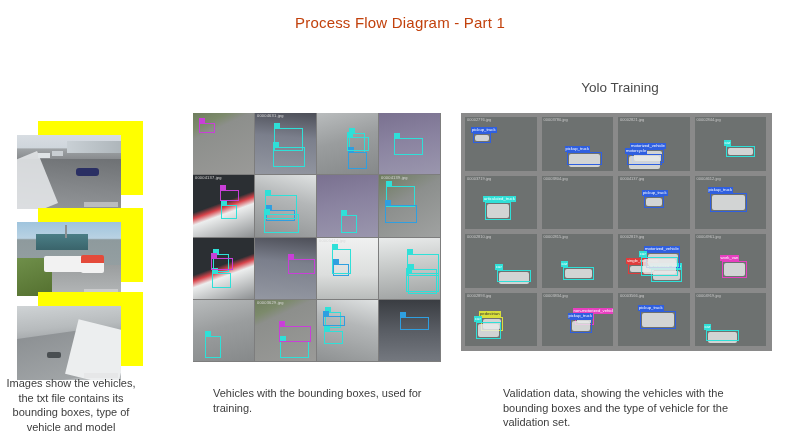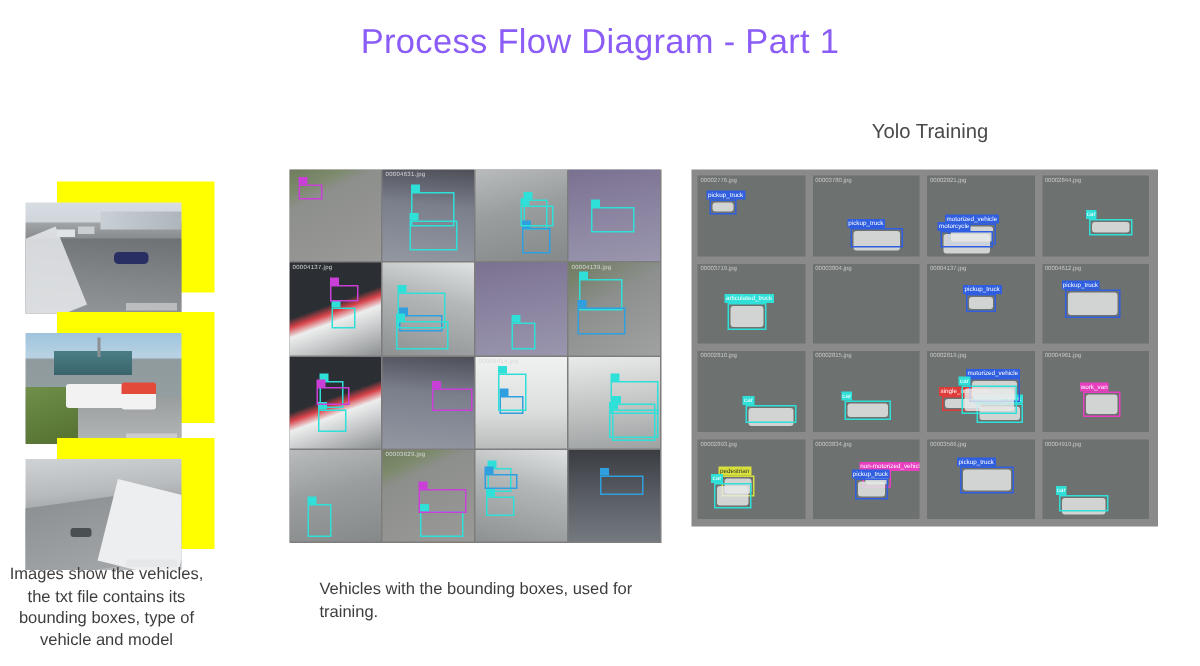--- a/index.html
+++ b/index.html
@@ -5,21 +5,21 @@
   html,body{margin:0;padding:0;}
   body{
     width:800px;height:444px;background:#ffffff;
     font-family:"Liberation Sans", sans-serif;
     color:#3b3b3b;overflow:hidden;position:relative;
   }
   .page{position:relative;width:800px;height:444px;}
 
   .title{
     position:absolute;left:0;top:14px;width:800px;text-align:center;
-    font-size:23px;color:#8b5cf6;letter-spacing:.2px;
+    font-size:15px;color:#c2410c;letter-spacing:.2px;
   }
 
   .col-head{position:absolute;font-size:13.5px;color:#4a4a4a;line-height:16px;}
   #head-input{left:22px;top:74px;text-align:left;}
   #head-train{left:193px;top:80px;width:250px;text-align:center;}
   #head-detect{left:455px;top:80px;width:330px;text-align:center;}
 
   .caption{position:absolute;font-size:11px;line-height:14.5px;color:#3d3d3d;}
   #cap-input{left:6px;top:376px;width:130px;text-align:center;}
   #cap-train{left:213px;top:386px;width:225px;}
@@ -375,14 +375,15 @@
         <div class="dlab " style="left: 20px; top: 12px;">pickup_truck</div>
       </div>
       <div class="dtile tx-dark" style="left: 233.5px; top: 179.5px; width: 71.5px; height: 53.5px;">
         <div class="fname">00004919.jpg</div>
         <div class="veh" style="left: 13px; top: 39px; width: 29px; height: 11px; opacity: 0.82;"></div>
         <div class="dbox cyan" style="left: 11px; top: 37px; width: 33px; height: 11px;"></div>
         <div class="dlab cyan" style="left: 9px; top: 31px;">car</div>
       </div>
     </div>
 
+  <div class="caption" id="cap-detect">Validation data, showing the vehicles with the bounding boxes and the type of vehicle for the validation set.</div>
 
 </div>
 
 </body></html>

